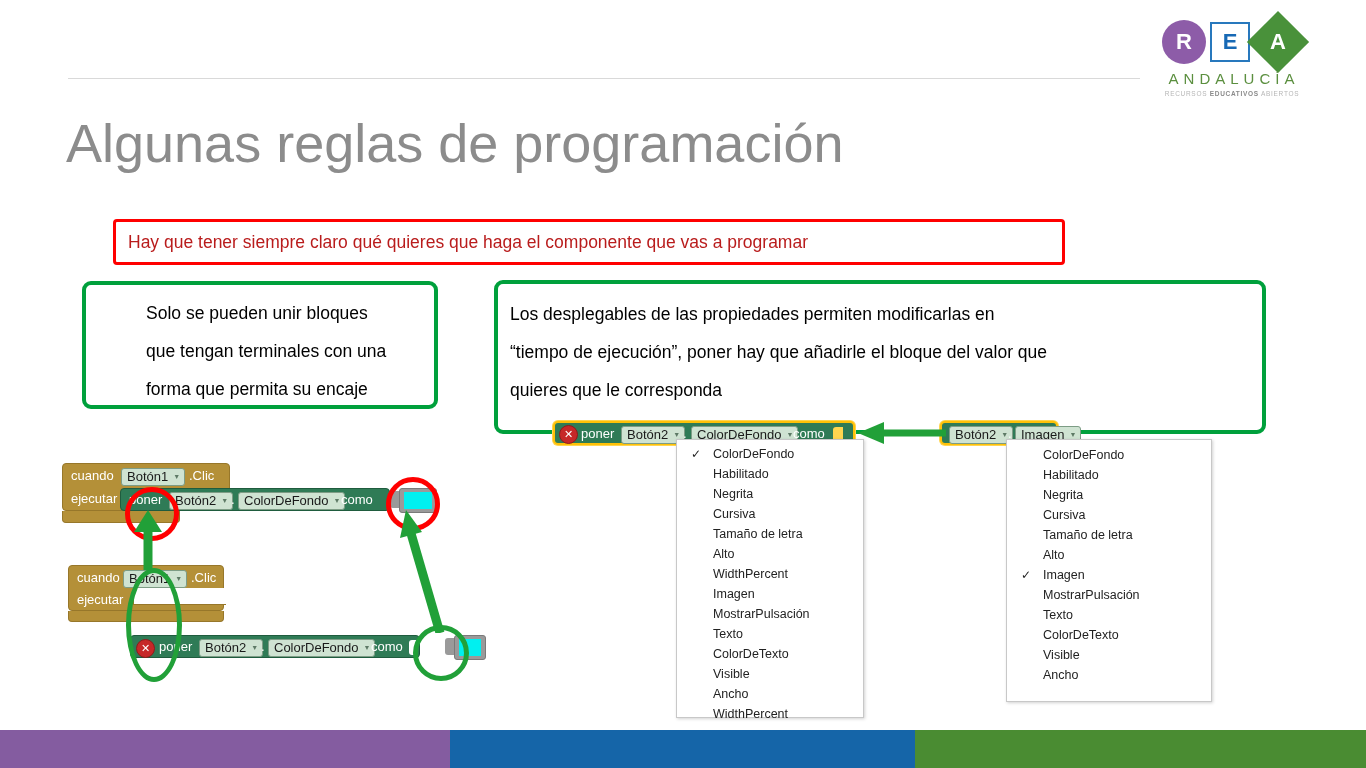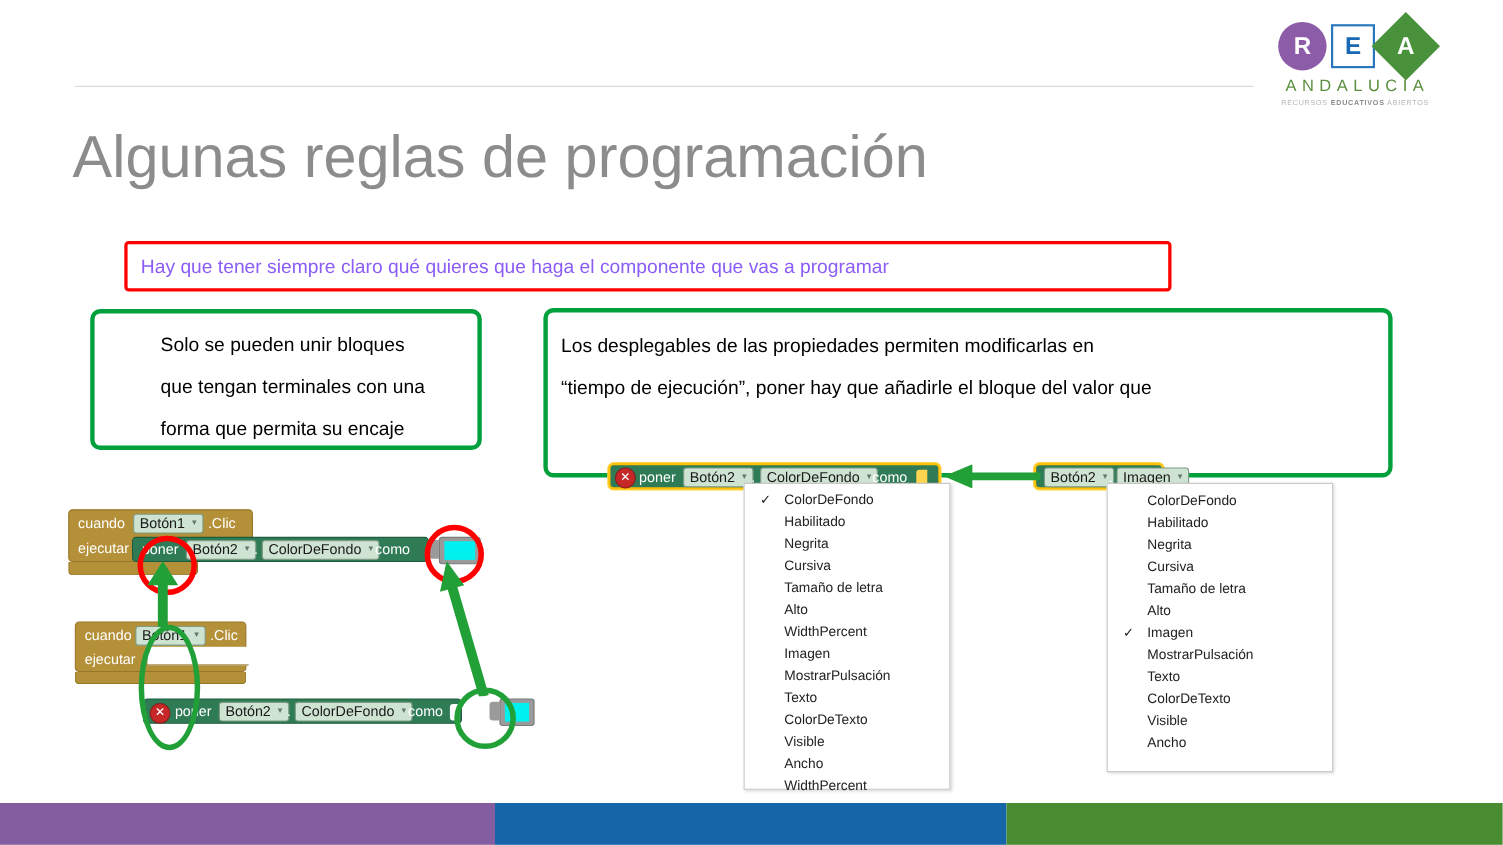--- a/index.html
+++ b/index.html
@@ -29,21 +29,21 @@
             color:#b6b6b6;font-size:6.5px;letter-spacing:0.7px;}
   .logo-sub b{color:#8a8a8a;}
 
   
   .title{position:absolute;left:66px;top:112px;font-size:54px;color:#8c8c8c;
          font-weight:normal;letter-spacing:0px;white-space:nowrap;}
 
   
   .box{position:absolute;box-sizing:border-box;background:#fff;}
   .box-red{left:113px;top:219px;width:952px;height:46px;border:3px solid #ff0000;border-radius:4px;}
-  .box-red .txt{position:absolute;left:12px;top:10px;font-size:17.5px;color:#8b5cf6;white-space:nowrap;}
+  .box-red .txt{position:absolute;left:12px;top:10px;font-size:17.5px;color:#b91c1c;white-space:nowrap;}
 
   .box-green1{left:82px;top:281px;width:356px;height:128px;border:4px solid #00a03c;border-radius:9px;}
   .box-green1 .ln{position:absolute;left:12px;font-size:17.5px;color:#000;white-space:nowrap;margin-left:48px;}
   .box-green1 .l1{top:18px;} .box-green1 .l2{top:56px;} .box-green1 .l3{top:94px;}
 
   .box-green2{left:494px;top:280px;width:772px;height:154px;border:4px solid #00a03c;border-radius:9px;}
   .box-green2 .ln{position:absolute;left:12px;font-size:17.5px;color:#000;white-space:nowrap;}
   .box-green2 .l1{top:20px;} .box-green2 .l2{top:58px;} .box-green2 .l3{top:96px;}
 
   
@@ -112,20 +112,21 @@
 
   <div class="box box-green1">
     <div class="ln l1">Solo se pueden unir bloques</div>
     <div class="ln l3">forma que permita su encaje</div>
     <div class="ln l2">que tengan terminales con una</div>
   </div>
 
   <div class="box box-green2">
     <div class="ln l1">Los desplegables de las propiedades permiten modificarlas en</div>
     <div class="ln l2">“tiempo de ejecución”, poner hay que añadirle el bloque del valor que</div>
+    <div class="ln l3">quieres que le corresponda</div>
   </div>
 
   <div class="blk setter sel" style="left:553px;top:421px;width:302px;height:24px;">
     <div class="errbadge" style="left:4px;top:2px;">✕</div>
     <div class="lbl" style="left:26px;top:3px;">poner</div>
     <div style="position:absolute;left:66px;top:2px;">
       <span class="dd">
         <span>Botón2</span>
         <span class="car">▼</span>
       </span>

